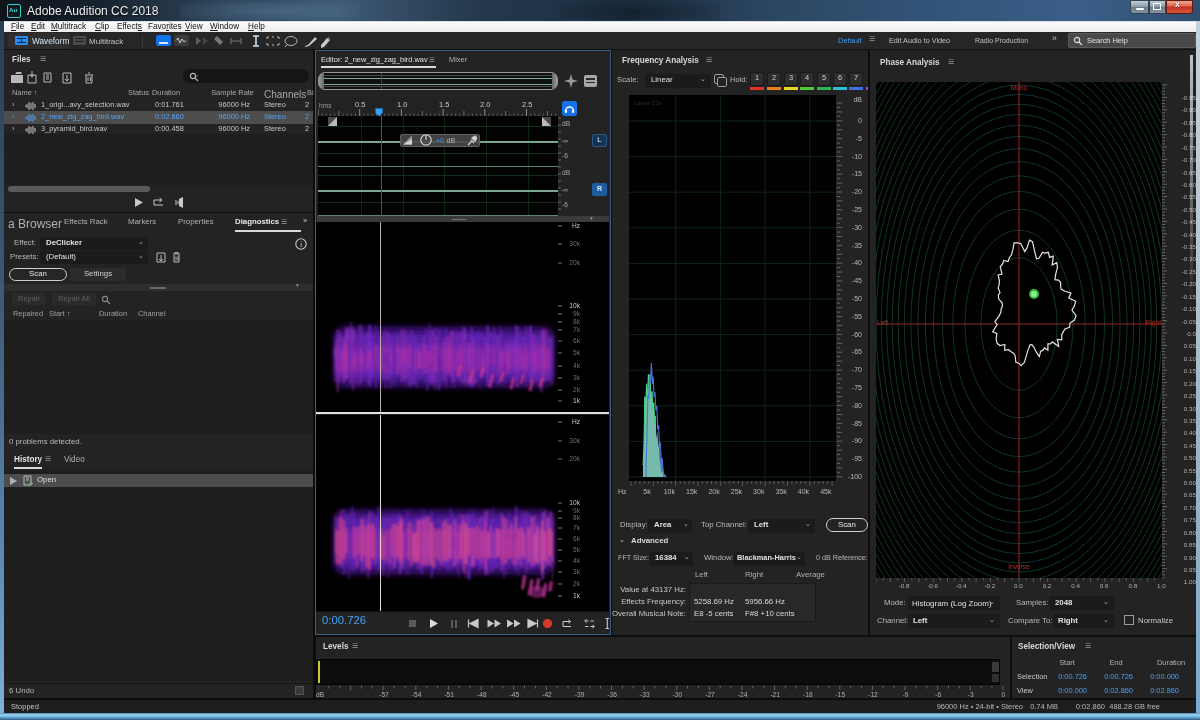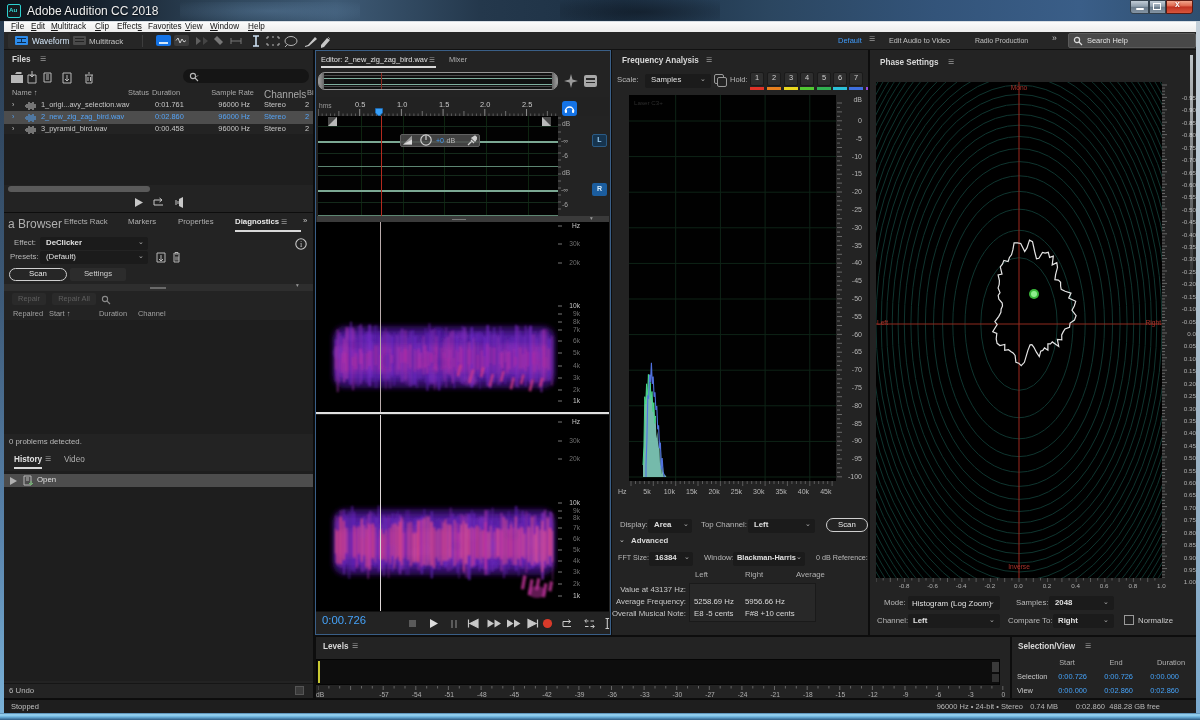--- a/index.html
+++ b/index.html
@@ -881,21 +881,21 @@
       <circle cx="140.5" cy="5.5" r="4.6" fill="#d83a2a"></circle>
       <path d="M156 3.5 h7.5 M163.5 3.5 l-2.2 -1.8 M163.5 3.5 l-2.2 1.8 M156 3.5 v5 h8" stroke="#c8c8c8" fill="none"></path>
       <path d="M178 3 h3.5 m2 0 h3.5 M178 8.5 h3.5 m2 0 h3.5 M179.5 1.2 l-1.8 1.8 1.8 1.8 M185.5 6.7 l1.8 1.8 -1.8 1.8" stroke="#c8c8c8" fill="none"></path>
       <path d="M198.5 0.5 h3.6 M198.5 10.5 h3.6 M200.3 0.5 v10" stroke="#c8c8c8" fill="none" stroke-width="1.1"></path>
     </svg>
 <div style="position:absolute;left:612px;top:50px;width:256px;height:585px;background:#232323;"></div>
 <div style="position:absolute;left:622px;top:56px;font-size:8.19px;color:#d8d8d8;font-weight:700;white-space:nowrap;line-height:1.15;">Frequency Analysis</div>
 <div style="position:absolute;left:706px;top:56px;font-size:7.02px;color:#9a9a9a;font-weight:400;white-space:nowrap;line-height:1.15;">☰</div>
 <div style="position:absolute;left:617px;top:76px;font-size:7.8px;color:#b8b8b8;font-weight:400;white-space:nowrap;line-height:1.15;">Scale:</div>
 <div style="position:absolute;left:645px;top:73.5px;width:66px;height:14px;background:#1b1b1b;border-radius:2px;"></div>
-<div style="position:absolute;left:651px;top:76px;font-size:7.8px;color:#e0e0e0;font-weight:400;white-space:nowrap;line-height:1.15;">Samples</div>
+<div style="position:absolute;left:651px;top:76px;font-size:7.8px;color:#e0e0e0;font-weight:400;white-space:nowrap;line-height:1.15;">Linear</div>
 <div style="position:absolute;left:700px;top:75px;font-size:7.02px;color:#b0b0b0;font-weight:400;white-space:nowrap;line-height:1.15;">⌄</div>
 <div style="position:absolute;left:714px;top:74px;width:10px;height:10px;border:1px solid #9a9a9a;border-radius:2px;"></div>
 <div style="position:absolute;left:717px;top:77px;width:10px;height:10px;border:1px solid #9a9a9a;border-radius:2px;background:#232323;"></div>
 <div style="position:absolute;left:730px;top:76px;font-size:7.49px;color:#b8b8b8;font-weight:400;white-space:nowrap;line-height:1.15;">Hold:</div>
 <div style="position:absolute;left:750px;top:72px;width:14px;height:14px;background:#2e2e2e;border:1px solid #1a1a1a;border-radius:2px;"></div>
 <div style="position:absolute;left:657px;top:74px;width:200px;text-align:center;font-size:7.41px;color:#d0d0d0;font-weight:400;white-space:nowrap;line-height:1.15;">1</div>
 <div style="position:absolute;left:750px;top:86.5px;width:14px;height:3px;background:#e03227;"></div>
 <div style="position:absolute;left:767px;top:72px;width:14px;height:14px;background:#2e2e2e;border:1px solid #1a1a1a;border-radius:2px;"></div>
 <div style="position:absolute;left:674px;top:74px;width:200px;text-align:center;font-size:7.41px;color:#d0d0d0;font-weight:400;white-space:nowrap;line-height:1.15;">2</div>
 <div style="position:absolute;left:767px;top:86.5px;width:14px;height:3px;background:#e8801e;"></div>
@@ -1123,28 +1123,28 @@
 <div style="position:absolute;left:704px;top:554px;font-size:7.8px;color:#b8b8b8;font-weight:400;white-space:nowrap;line-height:1.15;">Window:</div>
 <div style="position:absolute;left:733px;top:551.5px;width:72px;height:14px;background:#1b1b1b;border-radius:2px;"></div>
 <div style="position:absolute;left:737px;top:554px;font-size:7.41px;color:#e0e0e0;font-weight:700;white-space:nowrap;line-height:1.15;">Blackman-Harris</div>
 <div style="position:absolute;left:796px;top:553px;font-size:7.02px;color:#b0b0b0;font-weight:400;white-space:nowrap;line-height:1.15;">⌄</div>
 <div style="position:absolute;left:816px;top:554px;font-size:7.18px;color:#b8b8b8;font-weight:400;white-space:nowrap;line-height:1.15;">0 dB Reference:</div>
 <div style="position:absolute;left:689px;top:583px;width:127px;height:39px;background:#282828;border:1px solid #1a1a1a;"></div>
 <div style="position:absolute;left:695px;top:571px;font-size:7.8px;color:#b0b0b0;font-weight:400;white-space:nowrap;line-height:1.15;">Left</div>
 <div style="position:absolute;left:745px;top:571px;font-size:7.8px;color:#b0b0b0;font-weight:400;white-space:nowrap;line-height:1.15;">Right</div>
 <div style="position:absolute;left:796px;top:571px;font-size:7.8px;color:#b0b0b0;font-weight:400;white-space:nowrap;line-height:1.15;">Average</div>
 <div style="position:absolute;right:514px;top:586px;font-size:7.8px;color:#c8c8c8;font-weight:400;white-space:nowrap;line-height:1.15;text-align:right;">Value at 43137 Hz:</div>
-<div style="position:absolute;right:514px;top:598px;font-size:7.8px;color:#c8c8c8;font-weight:400;white-space:nowrap;line-height:1.15;text-align:right;">Average Frequency:</div>
+<div style="position:absolute;right:514px;top:598px;font-size:7.8px;color:#c8c8c8;font-weight:400;white-space:nowrap;line-height:1.15;text-align:right;">Effects Frequency:</div>
 <div style="position:absolute;right:514px;top:610px;font-size:7.8px;color:#c8c8c8;font-weight:400;white-space:nowrap;line-height:1.15;text-align:right;">Overall Musical Note:</div>
 <div style="position:absolute;left:694px;top:598px;font-size:7.8px;color:#d8d8d8;font-weight:400;white-space:nowrap;line-height:1.15;">5258.69 Hz</div>
 <div style="position:absolute;left:745px;top:598px;font-size:7.8px;color:#d8d8d8;font-weight:400;white-space:nowrap;line-height:1.15;">5956.66 Hz</div>
 <div style="position:absolute;left:694px;top:610px;font-size:7.8px;color:#d8d8d8;font-weight:400;white-space:nowrap;line-height:1.15;">E8 -5 cents</div>
 <div style="position:absolute;left:745px;top:610px;font-size:7.8px;color:#d8d8d8;font-weight:400;white-space:nowrap;line-height:1.15;">F#8 +10 cents</div>
 <div style="position:absolute;left:870px;top:50px;width:326px;height:585px;background:#232323;"></div>
-<div style="position:absolute;left:880px;top:58px;font-size:8.19px;color:#d8d8d8;font-weight:700;white-space:nowrap;line-height:1.15;">Phase Settings</div>
+<div style="position:absolute;left:880px;top:58px;font-size:8.19px;color:#d8d8d8;font-weight:700;white-space:nowrap;line-height:1.15;">Phase Analysis</div>
 <div style="position:absolute;left:948px;top:58px;font-size:7.02px;color:#9a9a9a;font-weight:400;white-space:nowrap;line-height:1.15;">☰</div>
 <div style="position:absolute;left:876px;top:82px;width:286px;height:496px;background:#000;"></div>
 <svg style="position:absolute;left:876px;top:82px" width="286" height="496">
       <ellipse cx="143" cy="242" rx="38.2" ry="66.3" fill="none" stroke="#0f352f" stroke-width="1"></ellipse>
       <ellipse cx="143" cy="242" rx="54.0" ry="93.7" fill="none" stroke="#0f352f" stroke-width="1"></ellipse>
       <ellipse cx="143" cy="242" rx="66.2" ry="114.8" fill="none" stroke="#0f352f" stroke-width="1"></ellipse>
       <ellipse cx="143" cy="242" rx="76.4" ry="132.6" fill="none" stroke="#0f352f" stroke-width="1"></ellipse>
       <ellipse cx="143" cy="242" rx="85.5" ry="148.2" fill="none" stroke="#0f352f" stroke-width="1"></ellipse>
       <ellipse cx="143" cy="242" rx="93.6" ry="162.4" fill="none" stroke="#0f352f" stroke-width="1"></ellipse>
       <ellipse cx="143" cy="242" rx="101.1" ry="175.4" fill="none" stroke="#0f352f" stroke-width="1"></ellipse>

